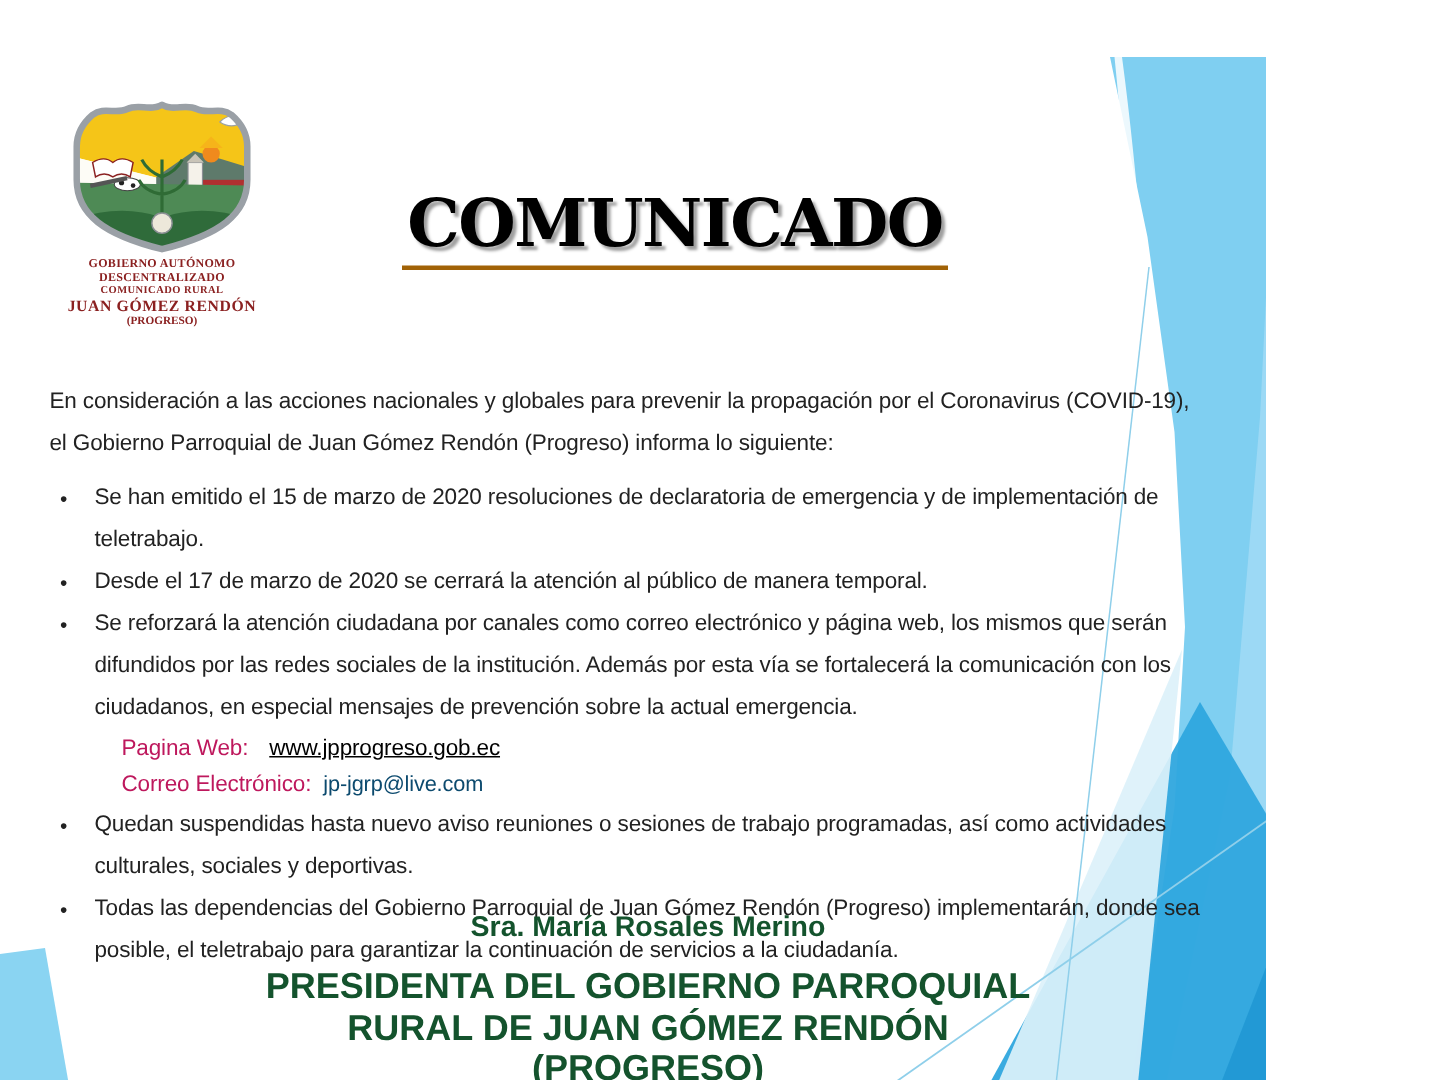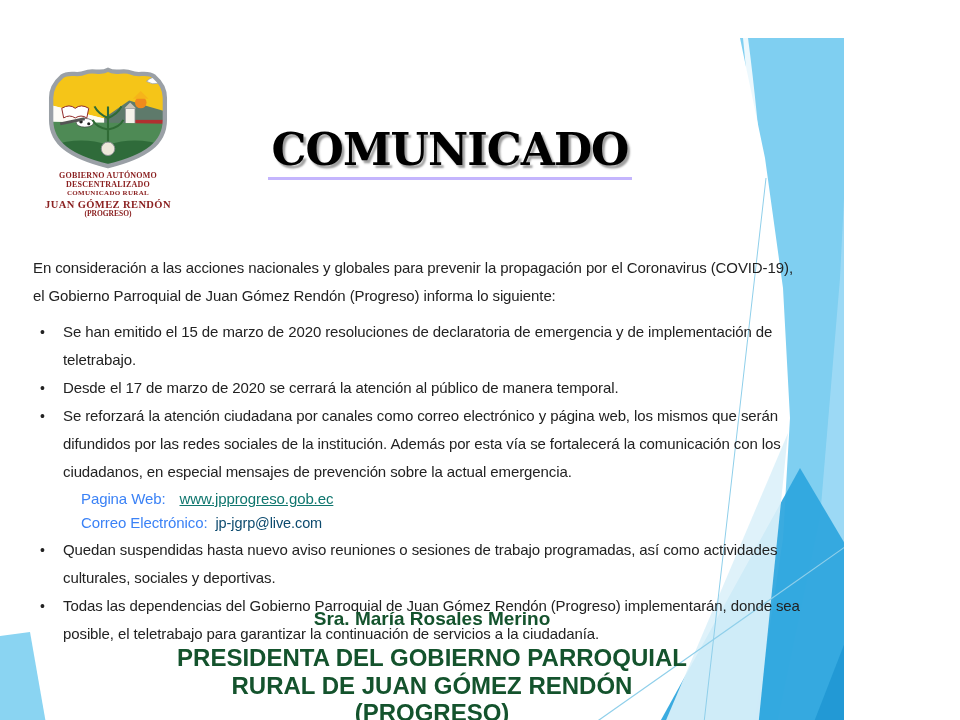--- a/index.html
+++ b/index.html
@@ -17,34 +17,34 @@
   .logo-l1{font-size:8px;letter-spacing:.2px;}
   .logo-l2{font-size:7px;letter-spacing:.3px;}
   .logo-l3{font-size:10.5px;letter-spacing:.4px;margin-top:1px;}
   .logo-l4{font-size:7.5px;}
 
   
   .title-wrap{position:absolute;left:210px;top:88px;width:480px;text-align:center;}
   .title{display:inline-block;font-family:"DejaVu Serif","Liberation Serif",serif;
          font-weight:bold;font-size:44px;letter-spacing:-1px;color:#000;
          text-shadow:2.5px 2.5px 2px rgba(0,0,0,.38);
-         border-bottom:3px solid #c4b5fd;padding:0 4px 3px 4px;line-height:1.1;}
+         border-bottom:3px solid #a16207;padding:0 4px 3px 4px;line-height:1.1;}
 
   
   .content{position:absolute;left:33px;top:216px;width:775px;
            font-size:15px;line-height:28px;letter-spacing:-.1px;color:#222;}
   .intro{margin:0 0 8px 0;}
   ul.bullets{list-style:none;margin:0;padding:0;}
   ul.bullets li{display:flex;margin:0;}
   .bmark{width:30px;flex:0 0 30px;text-indent:7px;font-size:14px;}
   .btext{flex:1;}
   .contact{margin:1px 0 1px 48px;line-height:24px;}
   .contact-row{white-space:nowrap;}
-  .contact-label{color:#3b82f6;}
-  .weblink{color:#0f766e;text-decoration:underline;margin-left:14px;cursor:pointer;}
+  .contact-label{color:#be185d;}
+  .weblink{color:#000000;text-decoration:underline;margin-left:14px;cursor:pointer;}
   .email{margin-left:8px;font-size:14.5px;color:#0c4a6e;}
 
   
   .signature{position:absolute;left:0;top:570px;width:864px;text-align:center;color:#14532d;}
   .sig-name{font-size:19px;font-weight:bold;margin-bottom:14px;}
   .sig-role{font-size:24px;font-weight:bold;line-height:27.5px;}
 </style>
 </head>
 <body>
 

